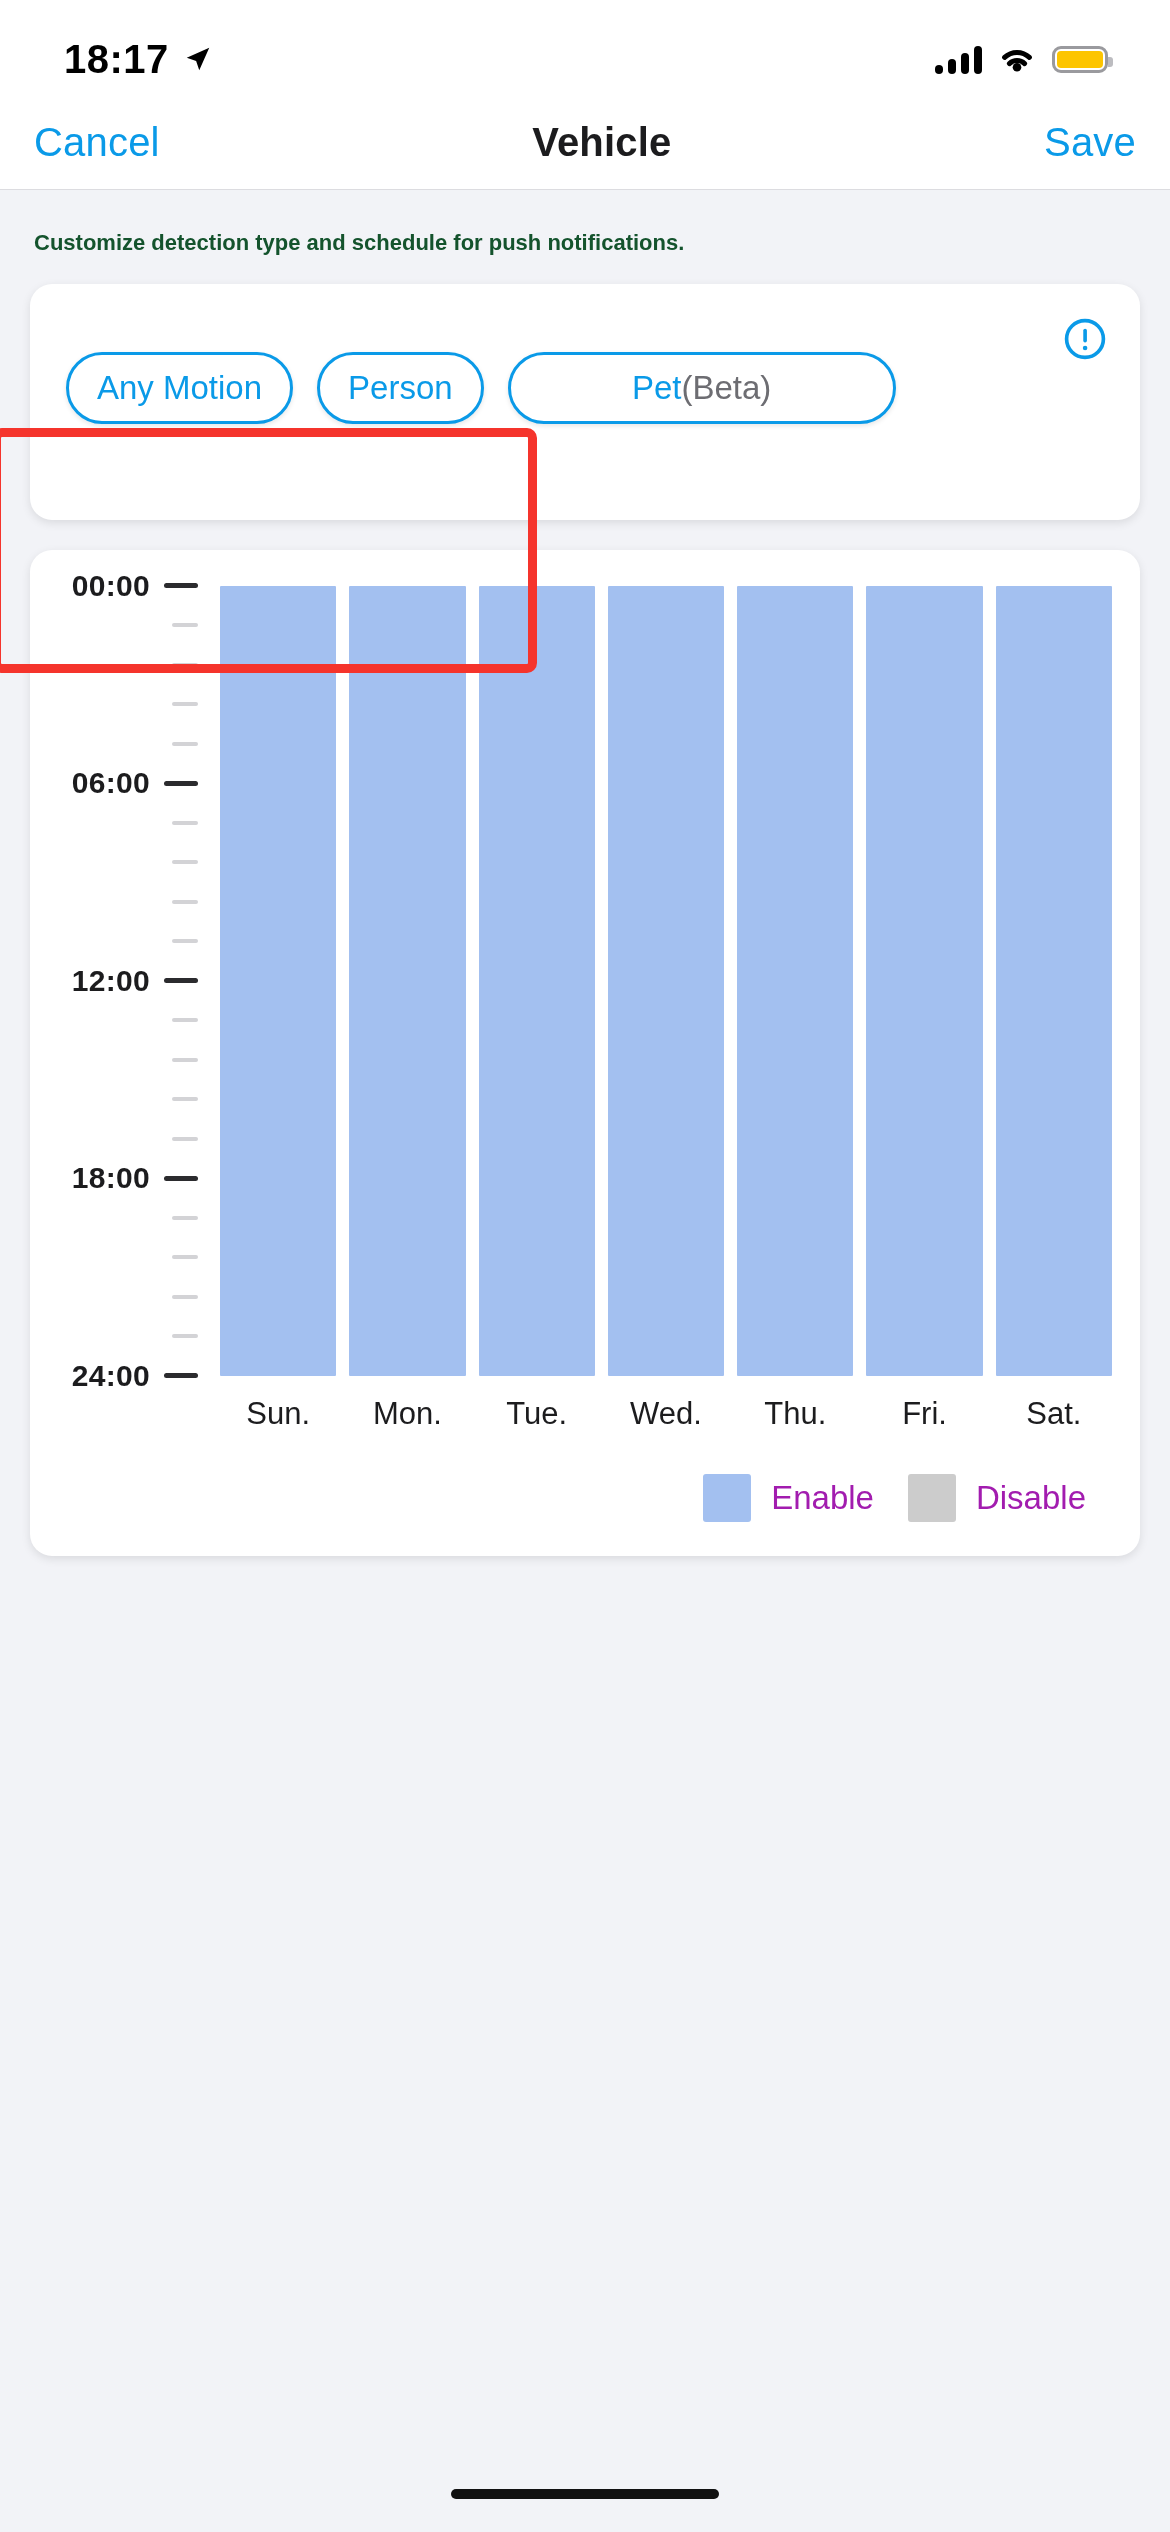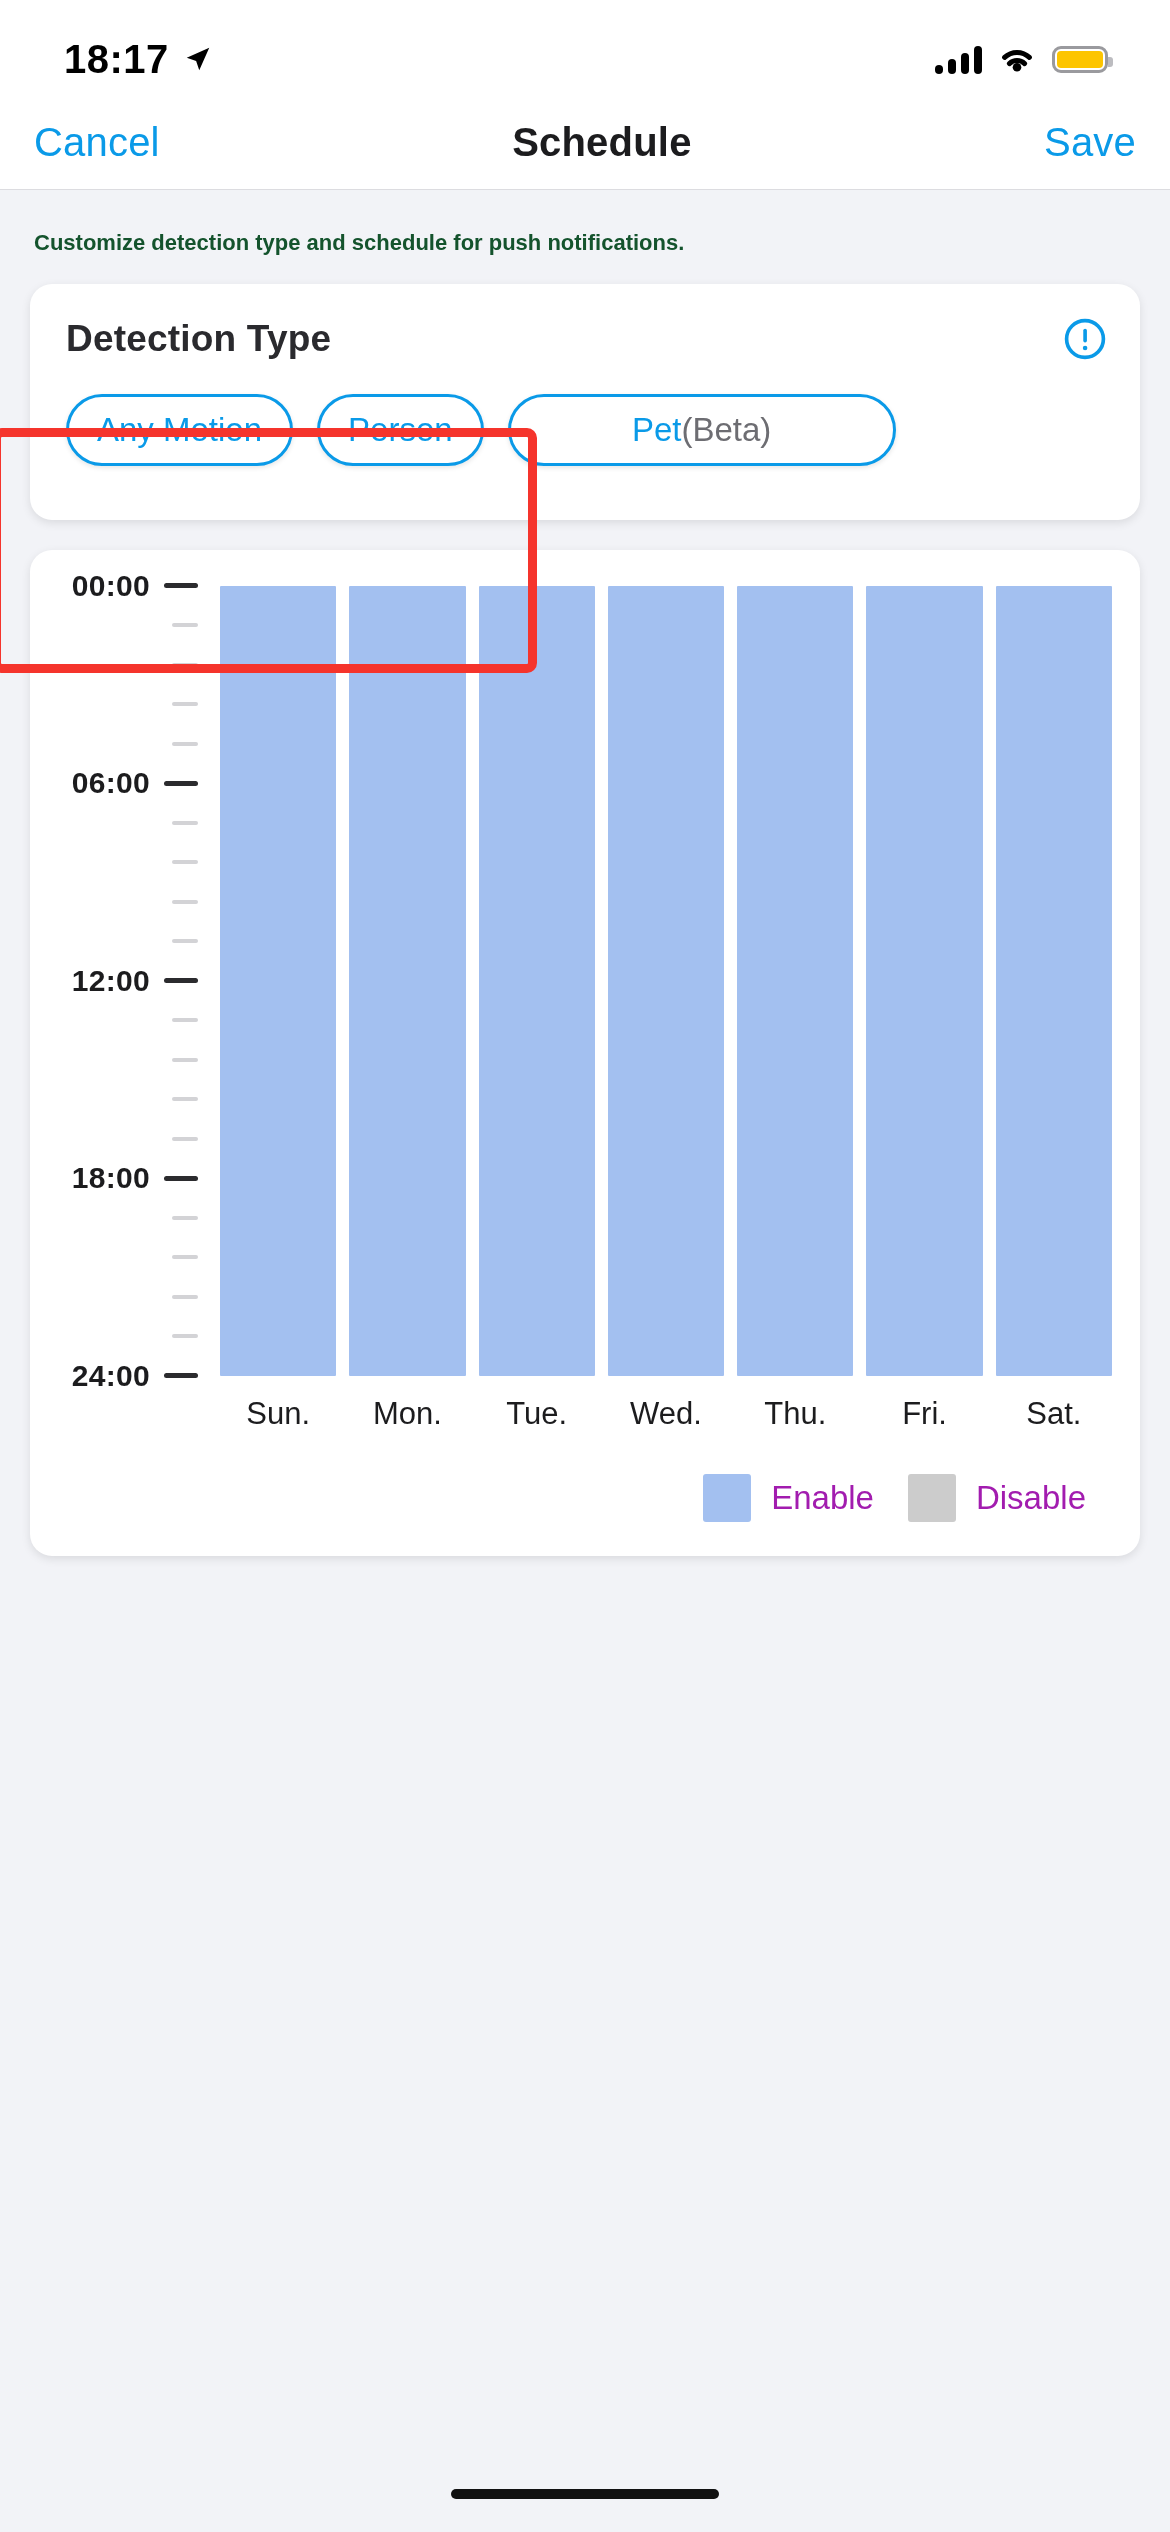--- a/index.html
+++ b/index.html
@@ -150,30 +150,29 @@
         </svg>
       </div>
       <div class="batt">
         <div class="batt-fill"></div>
       </div>
     </div>
   </div>
 
   <div class="navbar">
     <button class="nav-btn">Cancel</button>
-    <div class="nav-title">Schedule</div>
+    <div class="nav-title">Vehicle</div>
     <button class="nav-btn">Save</button>
   </div>
 
   <div class="content">
 
     <div class="desc">Customize detection type and schedule for push notifications.</div>
 
     <div class="card detect-card">
-      <div class="card-title">Detection Type</div>
       <div class="info-icon">
         <svg width="46" height="46" viewBox="0 0 24 24">
           <circle cx="12" cy="12" r="9.6" fill="none" stroke="#0a9ae8" stroke-width="1.9"></circle>
           <rect x="11.1" y="6.6" width="1.9" height="7.2" rx="0.95" fill="#0a9ae8"></rect>
           <circle cx="12.05" cy="16.7" r="1.2" fill="#0a9ae8"></circle>
         </svg>
       </div>
       <div class="chips">
         <button class="chip">
           <span>Any Motion</span>

